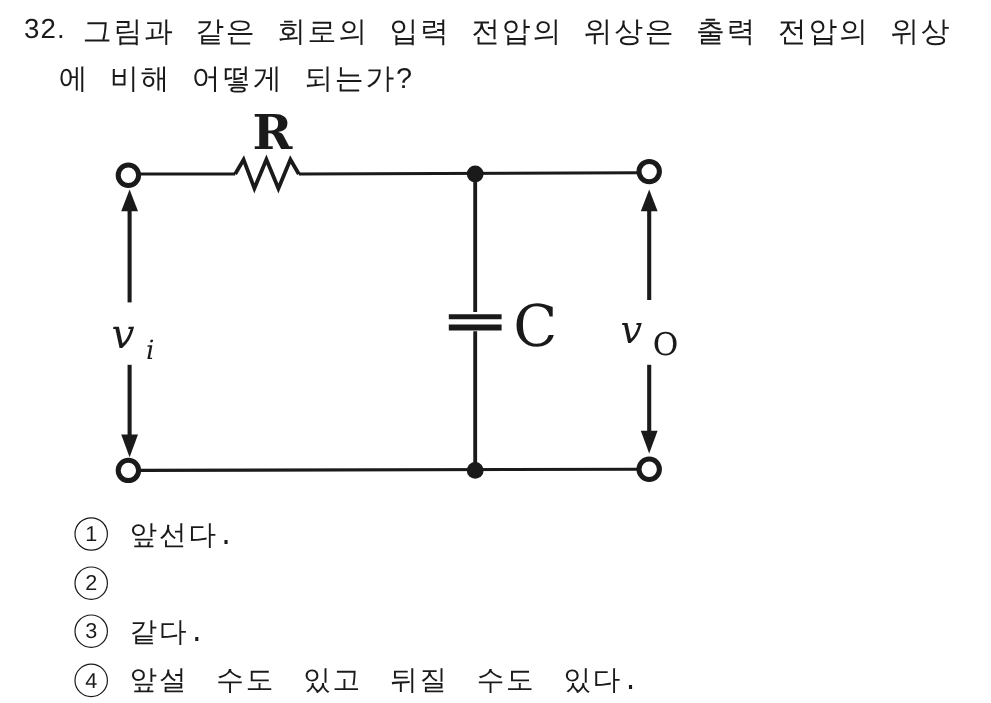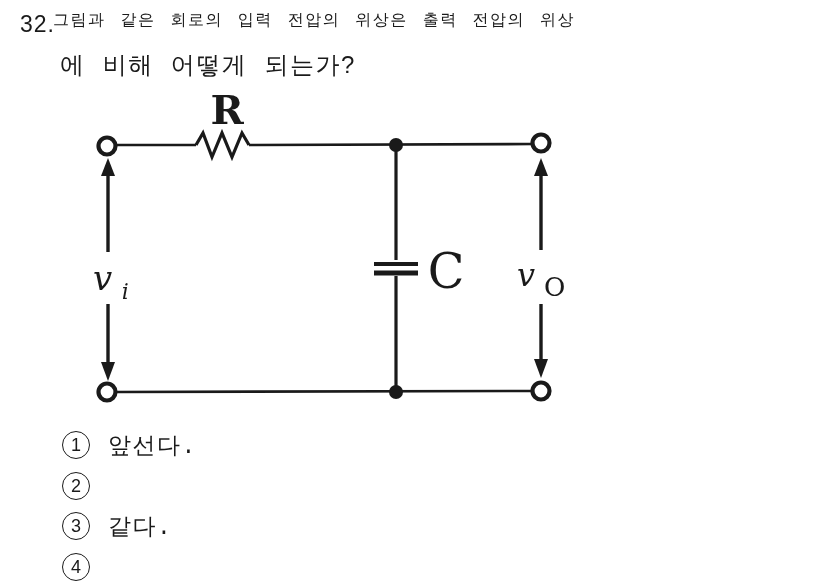--- a/index.html
+++ b/index.html
@@ -15,29 +15,29 @@
     overflow: hidden;
   }
   .q-number {
     position: absolute;
     left: 20px; top: 11px;
     font-size: 23px;
     letter-spacing: 1px;
   }
   .q-line1 {
     position: absolute;
-    left: 53px; top: 10px;
-    font-size: 16px;
+    left: 69px; top: 10px;
+    font-size: 24px;
     letter-spacing: 1.5px;
     word-spacing: 9px;
     white-space: nowrap;
   }
   .q-line2 {
     position: absolute;
-    left: 60px; top: 49px;
+    left: 49px; top: 49px;
     font-size: 24px;
     letter-spacing: 1.5px;
     word-spacing: 9px;
     white-space: nowrap;
   }
   .circuit-svg {
     position: absolute;
     left: 0; top: 0;
     width: 826px; height: 586px;
   }
@@ -139,16 +139,17 @@
     </div>
     <div class="choice-row">
       <span class="choice-circle">2</span>
     </div>
     <div class="choice-row">
       <span class="choice-circle">3</span>
       <span class="choice-text">같다.</span>
     </div>
     <div class="choice-row">
       <span class="choice-circle">4</span>
+      <span class="choice-text">앞설 수도 있고 뒤질 수도 있다.</span>
     </div>
   </div>
 
 </div>
 
 </body></html>

